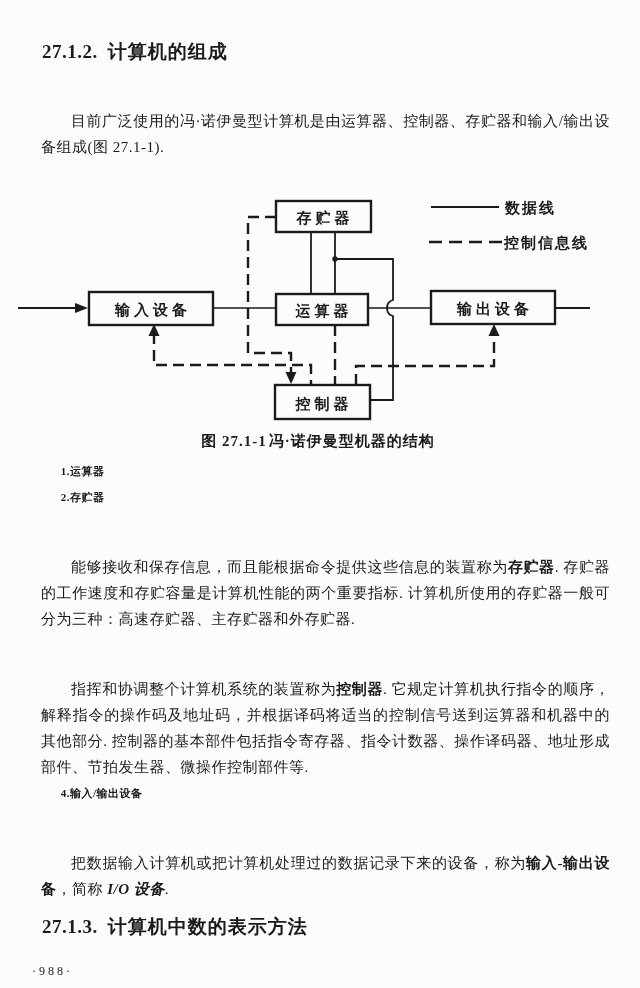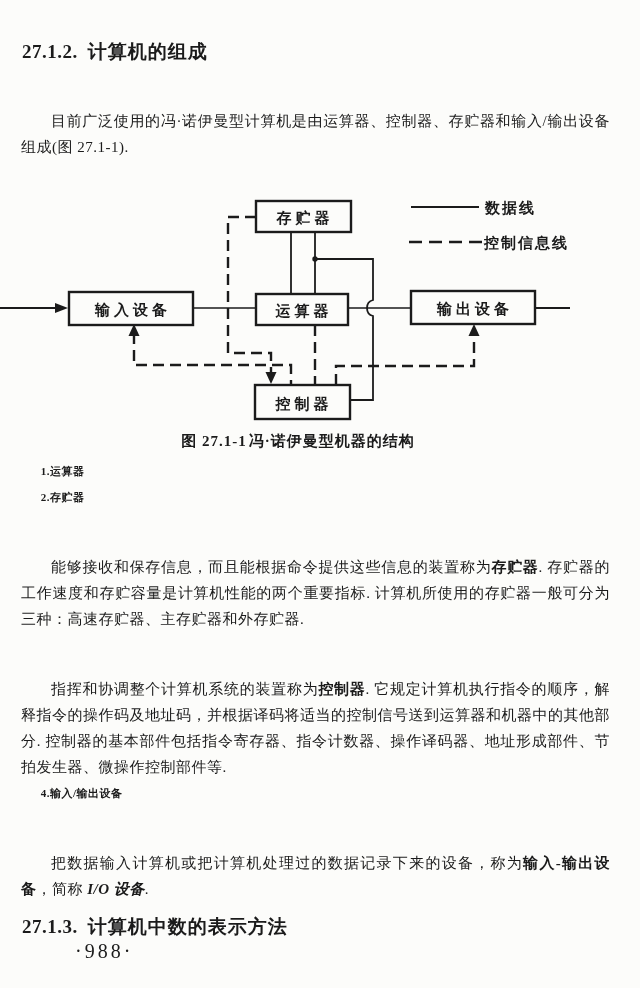--- a/index.html
+++ b/index.html
@@ -7,21 +7,21 @@
     width:640px;height:988px;
     background:#fcfcfa;
     font-family:"Liberation Serif", serif;
     color:#1b1b1b;
     overflow:hidden;
   }
   .page{
     position:relative;
     box-sizing:border-box;
     width:640px;height:880px;
-    padding:40px 30px 0 21px;
+    padding:40px 30px 0 41px;
   }
   h1.doc-heading{
     font-size:19px;line-height:24px;
     font-weight:bold;margin:0 0 19px 1px;
     letter-spacing:1px;
     font-family:"Liberation Sans", sans-serif;
   }
   h1.doc-heading .h-num{
     font-family:"Liberation Serif", serif;
     letter-spacing:0.5px;margin-right:10px;
@@ -51,22 +51,22 @@
   figcaption{
     text-align:center;
     font-size:15px;font-weight:bold;
     line-height:26px;
     letter-spacing:1px;
     margin:2px 0 4px -20px;
   }
   .fig-cap-num{margin-right:2px;font-family:"Liberation Serif", serif;}
   .page-number{
     position:absolute;
-    left:32px;top:940px;
-    font-size:20px;letter-spacing:3px;margin-left:43px;
+    left:32px;top:964px;
+    font-size:12px;letter-spacing:3px;
   }
   svg text{
     font-family:"Liberation Sans", sans-serif;
     font-size:15px;font-weight:bold;
     fill:#1b1b1b;
   }
   svg text.box-label{letter-spacing:4px;}
   svg text.legend-label{letter-spacing:2px;}
 </style>
 </head>

